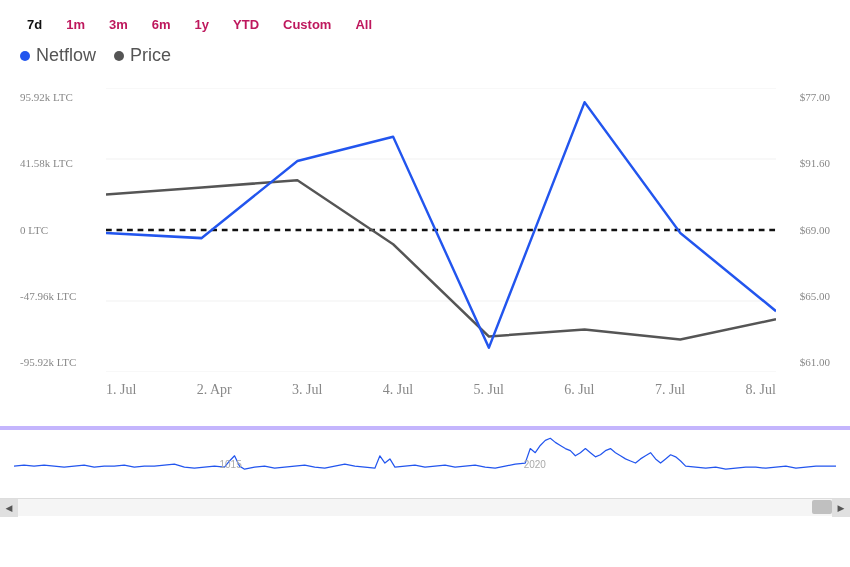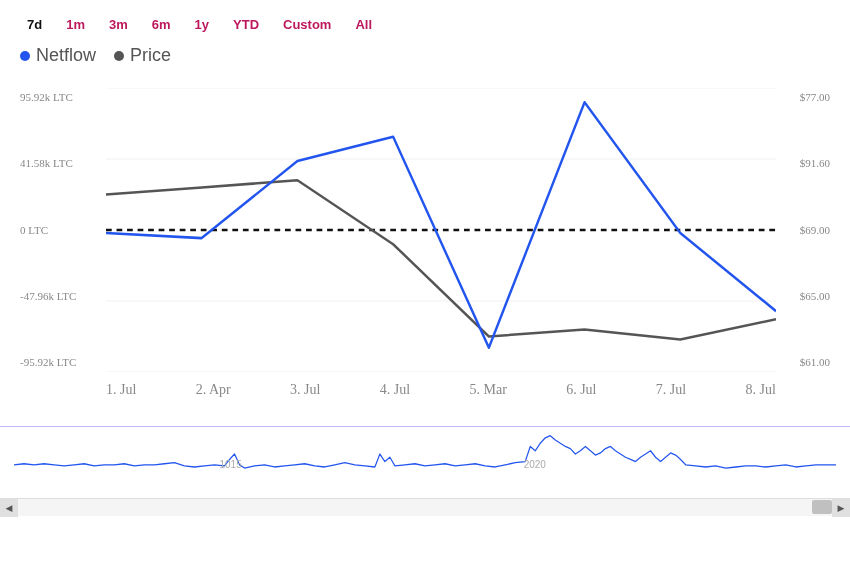--- a/index.html
+++ b/index.html
@@ -111,21 +111,21 @@
       align-items: center;
     }
     .x-label {
       font-size: 14px;
       color: #888;
       text-align: center;
     }
     .mini-chart-area {
       height: 90px;
       position: relative;
-      border-top: 1px solid #c4b5fd;
+      border-top: 4px solid #c4b5fd;
       margin-top: 2px;
     }
     .mini-svg-wrapper {
       position: absolute;
       left: 14px;
       right: 14px;
       top: 0;
       bottom: 22px;
     }
     .scrollbar-track {
@@ -255,21 +255,21 @@
 
         <polyline points="0,143 100,148 200,72 300,48 400,256 500,14 600,143 700,220" fill="none" stroke="#2255ee" stroke-width="2.5" stroke-linejoin="round"></polyline>
       </svg>
     </div>
 
     <div class="x-axis">
     <span class="x-label">1. Jul</span>
         <span class="x-label">2. Apr</span>
         <span class="x-label">3. Jul</span>
         <span class="x-label">4. Jul</span>
-        <span class="x-label">5. Mar</span>
+        <span class="x-label">5. Jul</span>
         <span class="x-label">6. Jul</span>
         <span class="x-label">7. Jul</span>
         <span class="x-label">8. Jul</span>
       </div>
   </div>
 
   <div class="mini-chart-area">
     <div class="mini-svg-wrapper">
       <svg width="100%" height="100%" viewBox="0 0 820 62" preserveAspectRatio="none">
 

